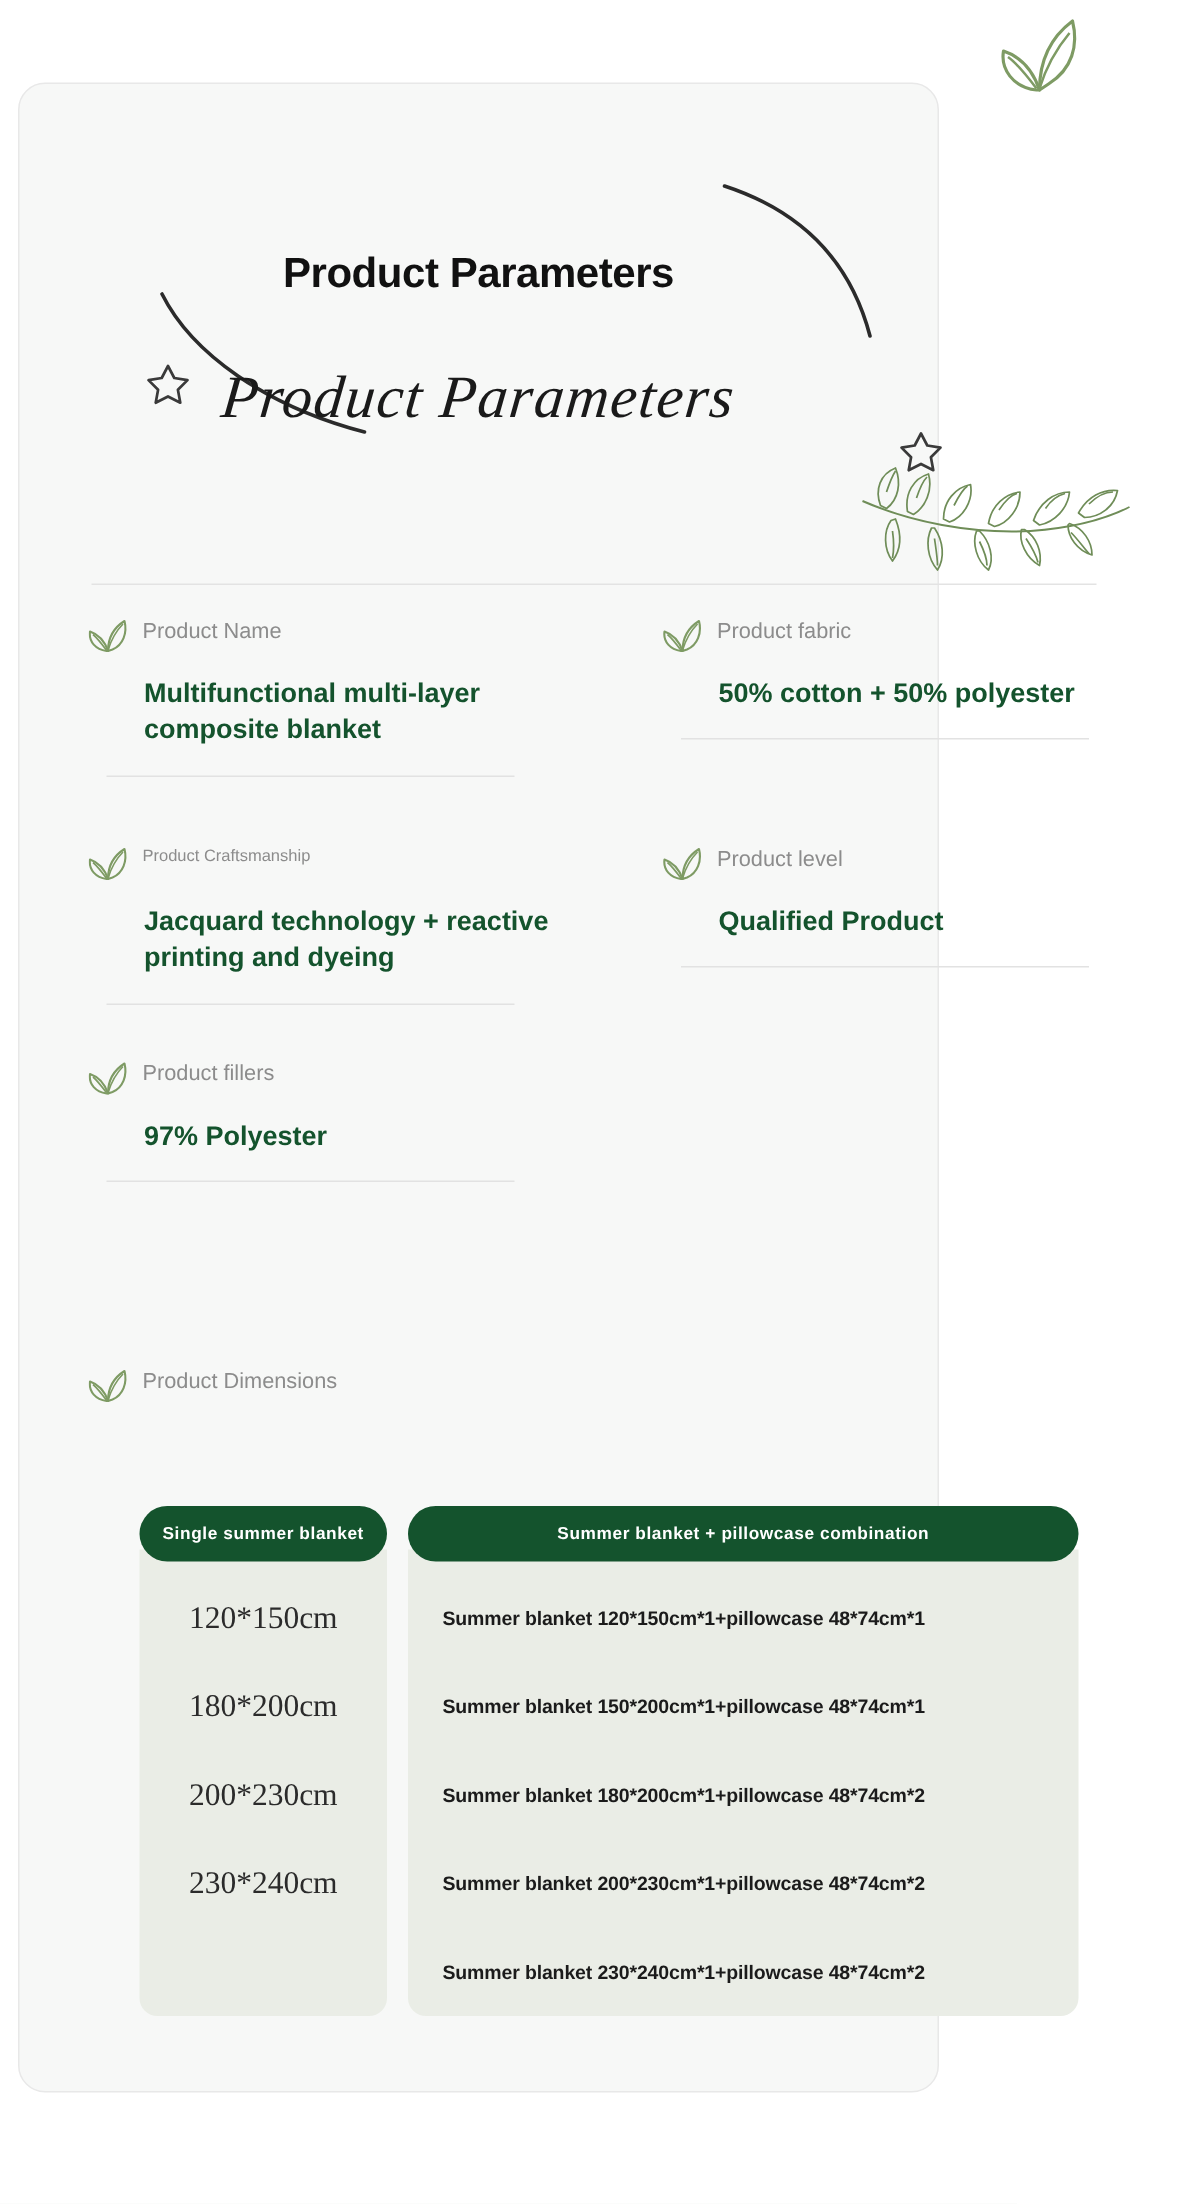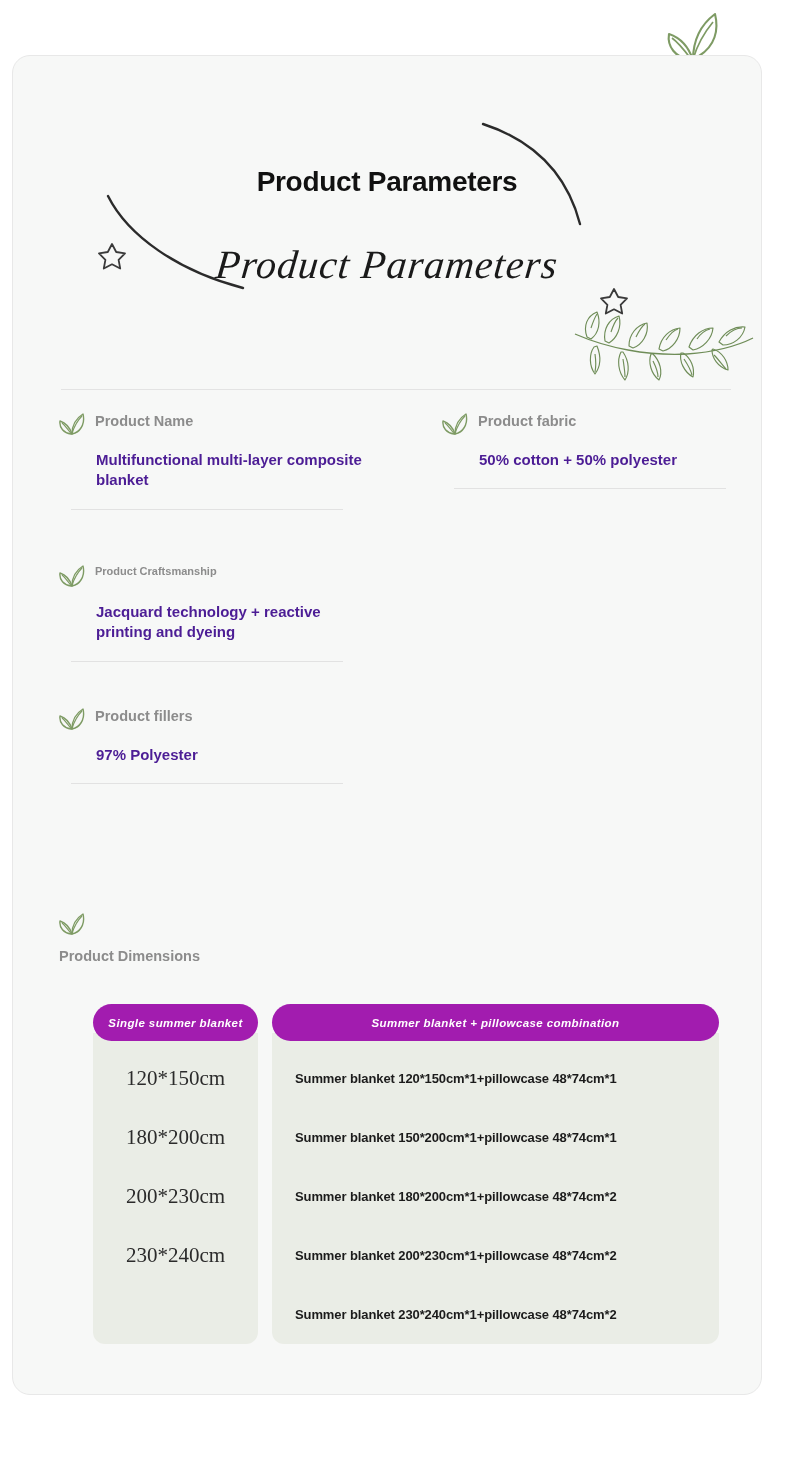--- a/index.html
+++ b/index.html
@@ -20,21 +20,21 @@
     top: 8px;
     width: 60px;
     height: 54px;
   }
 
   
   .card {
     position: absolute;
     left: 12px;
     top: 55px;
-    width: 750px;
+    width: 614px;
     height: 1340px;
     background: #f7f8f7;
     border: 1px solid #e8e8e8;
     border-radius: 18px;
   }
 
   
   .header {
     position: relative;
     height: 330px;
@@ -77,30 +77,30 @@
   }
 
   
   .params { position: absolute; left: 0; top: 355px; width: 766px; }
   .param-row { position: relative; display: flex; }
   .param-cell { position: relative; width: 383px; padding-left: 46px; }
   .param-head { display: flex; align-items: flex-start; gap: 10px; }
   .leaf-sm { flex: none; width: 26px; height: 24px; margin-top: 1px; }
   .param-label {
     font-size: 14.5px;
-    font-weight: bold;
+    font-weight: normal;
     color: #8c8c8c;
     line-height: 1.18;
     padding-top: 2px;
   }
   .param-label.small { font-size: 11px; }
   .param-value {
-    font-size: 15px;
+    font-size: 18px;
     font-weight: bold;
-    color: #4c1d95;
+    color: #14532d;
     line-height: 1.35;
     margin-top: 14px;
     margin-left: 37px;
     max-width: 272px;
   }
   .param-cell .rule {
     width: 272px;
     height: 1px;
     background: #e2e2e2;
     margin-left: 12px;
@@ -111,49 +111,47 @@
   .r3 { height: 140px; }
 
   
   .dims-head {
     position: absolute;
     left: 46px;
     top: 855px;
     display: flex;
     align-items: flex-start;
     gap: 10px;
-    flex-direction: column;
   }
   .dims-head .param-label { font-size: 14.5px; }
 
   .table-wrap {
     position: absolute;
     left: 80px;
     top: 948px;
     display: flex;
     gap: 14px;
   }
   .col { display: flex; flex-direction: column; }
   .col-single { width: 165px; }
   .col-combo  { width: 447px; }
 
   .col-head {
     height: 37px;
-    background: #a21caf;
+    background: #14532d;
     border-radius: 19px;
     color: #ffffff;
     font-size: 11.5px;
     font-weight: bold;
     letter-spacing: 0.4px;
     display: flex;
     align-items: center;
     justify-content: center;
     position: relative;
     z-index: 2;
-    font-style: italic;
   }
 
   .col-body {
     background: #eaede6;
     border-radius: 0 0 12px 12px;
     margin-top: -8px;
     padding-top: 16px;
     flex: 1;
   }
 
@@ -276,20 +274,33 @@
             <path d="M13 22 C13 14, 16 7, 24 2 C26 10, 23 18, 16 21 Z" fill="none" stroke="#7e9b64" stroke-width="1.4" stroke-linejoin="round"></path>
             <path d="M13 22 C11 16, 7 11, 1 9 C0 16, 5 21, 12 22 Z" fill="none" stroke="#7e9b64" stroke-width="1.4" stroke-linejoin="round"></path>
             <path d="M13 21.5 C15 15, 18 9, 23 4" fill="none" stroke="#7e9b64" stroke-width="1.1"></path>
             <path d="M12 21.5 C9 17.5, 6 13.5, 3 11" fill="none" stroke="#7e9b64" stroke-width="1.1"></path>
           </svg>
           <div class="param-label small">Product Craftsmanship</div>
         </div>
         <div class="param-value">Jacquard technology + reactive printing and dyeing</div>
         <div class="rule"></div>
       </div>
+      <div class="param-cell">
+        <div class="param-head">
+          <svg class="leaf-sm" viewBox="0 0 26 24">
+            <path d="M13 22 C13 14, 16 7, 24 2 C26 10, 23 18, 16 21 Z" fill="none" stroke="#7e9b64" stroke-width="1.4" stroke-linejoin="round"></path>
+            <path d="M13 22 C11 16, 7 11, 1 9 C0 16, 5 21, 12 22 Z" fill="none" stroke="#7e9b64" stroke-width="1.4" stroke-linejoin="round"></path>
+            <path d="M13 21.5 C15 15, 18 9, 23 4" fill="none" stroke="#7e9b64" stroke-width="1.1"></path>
+            <path d="M12 21.5 C9 17.5, 6 13.5, 3 11" fill="none" stroke="#7e9b64" stroke-width="1.1"></path>
+          </svg>
+          <div class="param-label">Product level</div>
+        </div>
+        <div class="param-value">Qualified Product</div>
+        <div class="rule"></div>
+      </div>
     </div>
 
     <div class="param-row r3">
       <div class="param-cell">
         <div class="param-head">
           <svg class="leaf-sm" viewBox="0 0 26 24">
             <path d="M13 22 C13 14, 16 7, 24 2 C26 10, 23 18, 16 21 Z" fill="none" stroke="#7e9b64" stroke-width="1.4" stroke-linejoin="round"></path>
             <path d="M13 22 C11 16, 7 11, 1 9 C0 16, 5 21, 12 22 Z" fill="none" stroke="#7e9b64" stroke-width="1.4" stroke-linejoin="round"></path>
             <path d="M13 21.5 C15 15, 18 9, 23 4" fill="none" stroke="#7e9b64" stroke-width="1.1"></path>
             <path d="M12 21.5 C9 17.5, 6 13.5, 3 11" fill="none" stroke="#7e9b64" stroke-width="1.1"></path>

